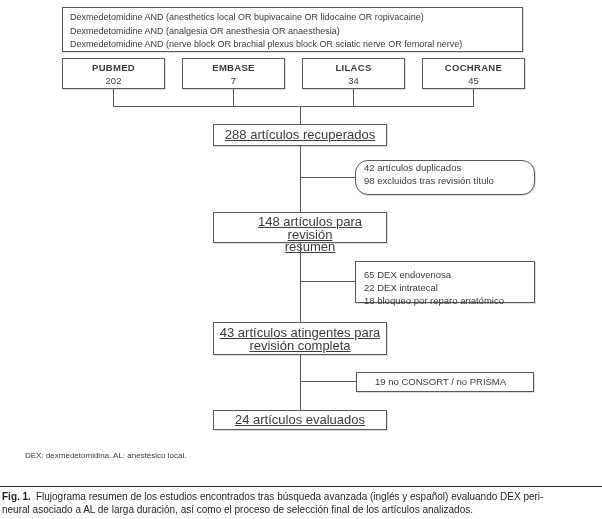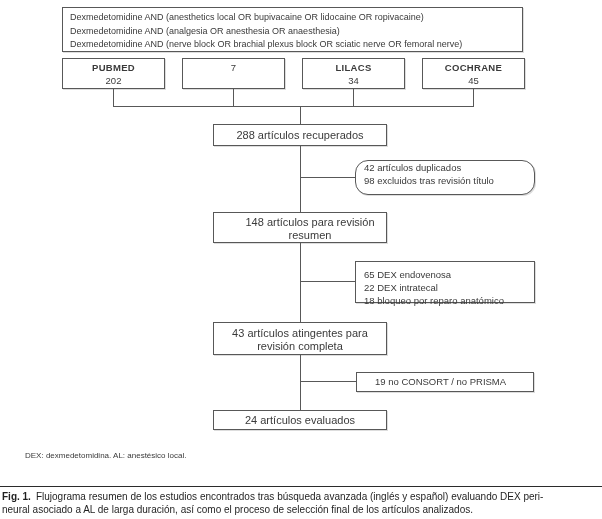--- a/index.html
+++ b/index.html
@@ -10,21 +10,21 @@
   }
   .box {
     position:absolute; box-sizing:border-box;
     border:1px solid #585858; background:#fff;
     box-shadow:1px 1px 0 rgba(120,120,120,0.25);
   }
   .ln { position:absolute; background:#585858; }
   .strategy { font-size:9px; line-height:13.7px; padding:3px 4px 0 7px; letter-spacing:0; }
   .db { text-align:center; font-size:9.5px; padding-top:3px; line-height:12.5px; }
   .db-name { font-weight:bold; letter-spacing:0.3px; }
-  .cbox { text-align:center; font-size:11px; }
+  .cbox { text-align:center; font-size:13px;text-decoration:underline; }
   .sbox { font-size:9.5px; padding-left:8px; }
   .footnote { position:absolute; font-size:8px; color:#3a3a3a; }
   .caption { position:absolute; font-size:10px; line-height:13px; color:#1f1f1f; white-space:nowrap; }
   .cap-label { font-weight:bold; margin-right:5px; }
 </style>
 </head>
 <body>
 
 <div class="fig">
 
@@ -32,20 +32,21 @@
     <div>Dexmedetomidine AND (anesthetics local OR bupivacaine OR lidocaine OR ropivacaine)</div>
     <div>Dexmedetomidine AND (analgesia OR anesthesia OR anaesthesia)</div>
     <div>Dexmedetomidine AND (nerve block OR brachial plexus block OR sciatic nerve OR femoral nerve)</div>
   </div>
 
   <div class="box db" style="left:62px; top:58px; width:103px; height:31px;">
     <div class="db-name">PUBMED</div>
     <div class="db-count">202</div>
   </div>
   <div class="box db" style="left:182px; top:58px; width:103px; height:31px;">
+    <div class="db-name">EMBASE</div>
     <div class="db-count">7</div>
   </div>
   <div class="box db" style="left:302px; top:58px; width:103px; height:31px;">
     <div class="db-name">LILACS</div>
     <div class="db-count">34</div>
   </div>
   <div class="box db" style="left:422px; top:58px; width:103px; height:31px;">
     <div class="db-name">COCHRANE</div>
     <div class="db-count">45</div>
   </div>

